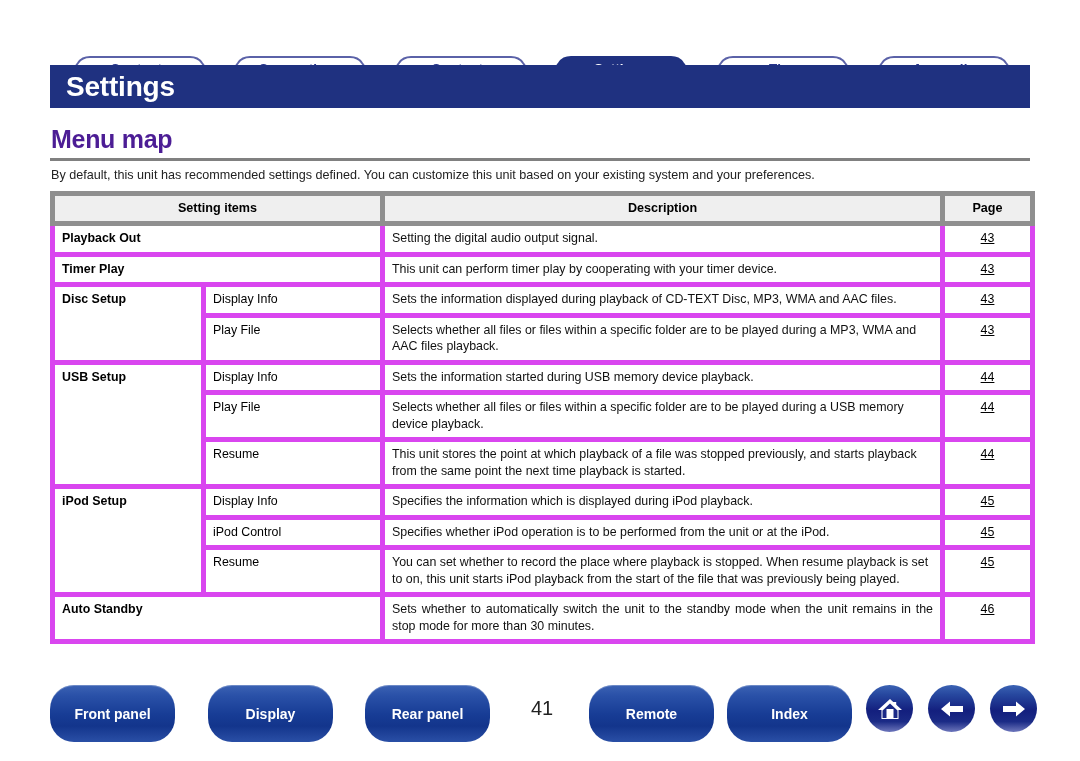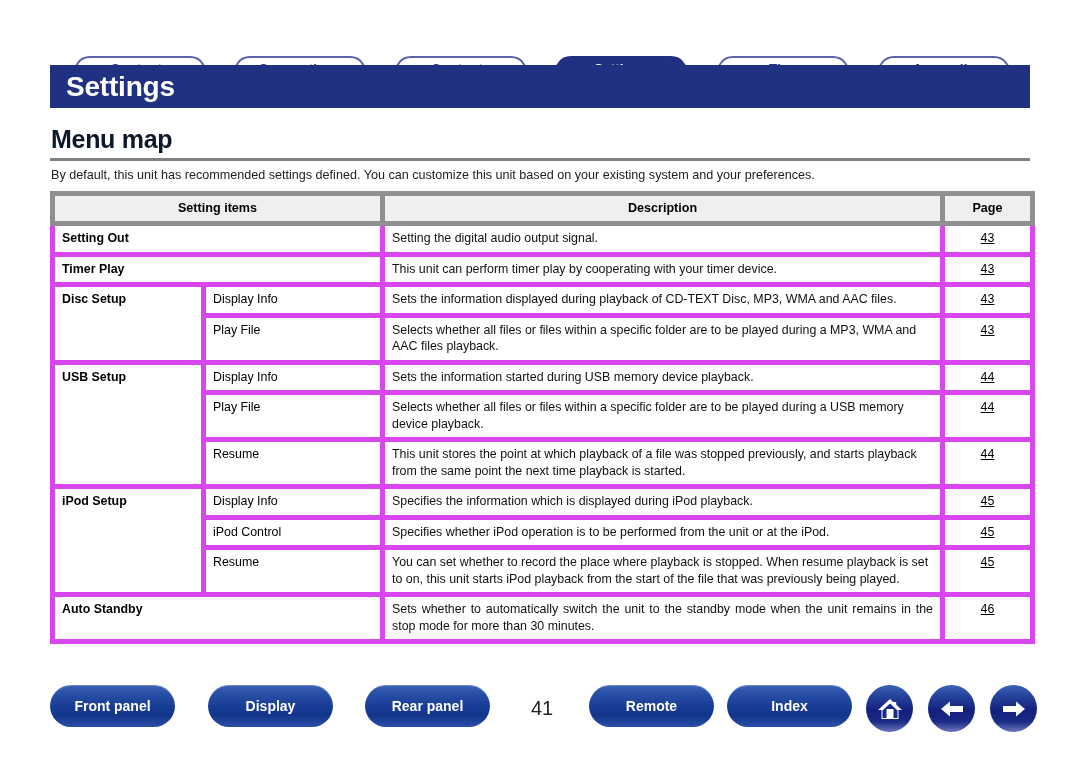--- a/index.html
+++ b/index.html
@@ -64,21 +64,21 @@
   }
 
   
   .heading {
     position: absolute;
     left: 51px;
     top: 125px;
     font-size: 25px;
     font-weight: bold;
     letter-spacing: -0.3px;
-    color: #0f172a;
+    color: #4c1d95;
   }
   .heading-rule {
     position: absolute;
     left: 50px;
     top: 158px;
     width: 980px;
     height: 3px;
     background: #808080;
   }
 
@@ -160,21 +160,21 @@
   .footer {
     position: absolute;
     left: 0;
     top: 685px;
     width: 1080px;
     height: 52px;
   }
   .pill {
     position: absolute;
     top: 0;
-    height: 42px;
+    height: 57px;
     border-radius: 24px;
     background: linear-gradient(to bottom,
                 #3C63B4 0%,
                 #2A51A8 18%,
                 #173C95 52%,
                 #13358C 72%,
                 #2A4FA6 100%);
     box-shadow: inset 0 1px 0 rgba(255,255,255,.25);
     color: #fff;
     font-size: 14px;
@@ -259,21 +259,21 @@
     </colgroup>
     <thead>
       <tr>
         <th colspan="2">Setting items</th>
         <th>Description</th>
         <th>Page</th>
       </tr>
     </thead>
     <tbody id="tbody">
         <tr>
-          <td class="item" colspan="2">Setting Out</td>
+          <td class="item" colspan="2">Playback Out</td>
           <td class="desc">Setting the digital audio output signal.</td>
           <td class="page"><span class="plink">43</span></td>
         </tr>
         <tr>
           <td class="item" colspan="2">Timer Play</td>
           <td class="desc">This unit can perform timer play by cooperating with your timer device.</td>
           <td class="page"><span class="plink">43</span></td>
         </tr>
         <tr>
           <td class="item" rowspan="2">Disc Setup</td>

